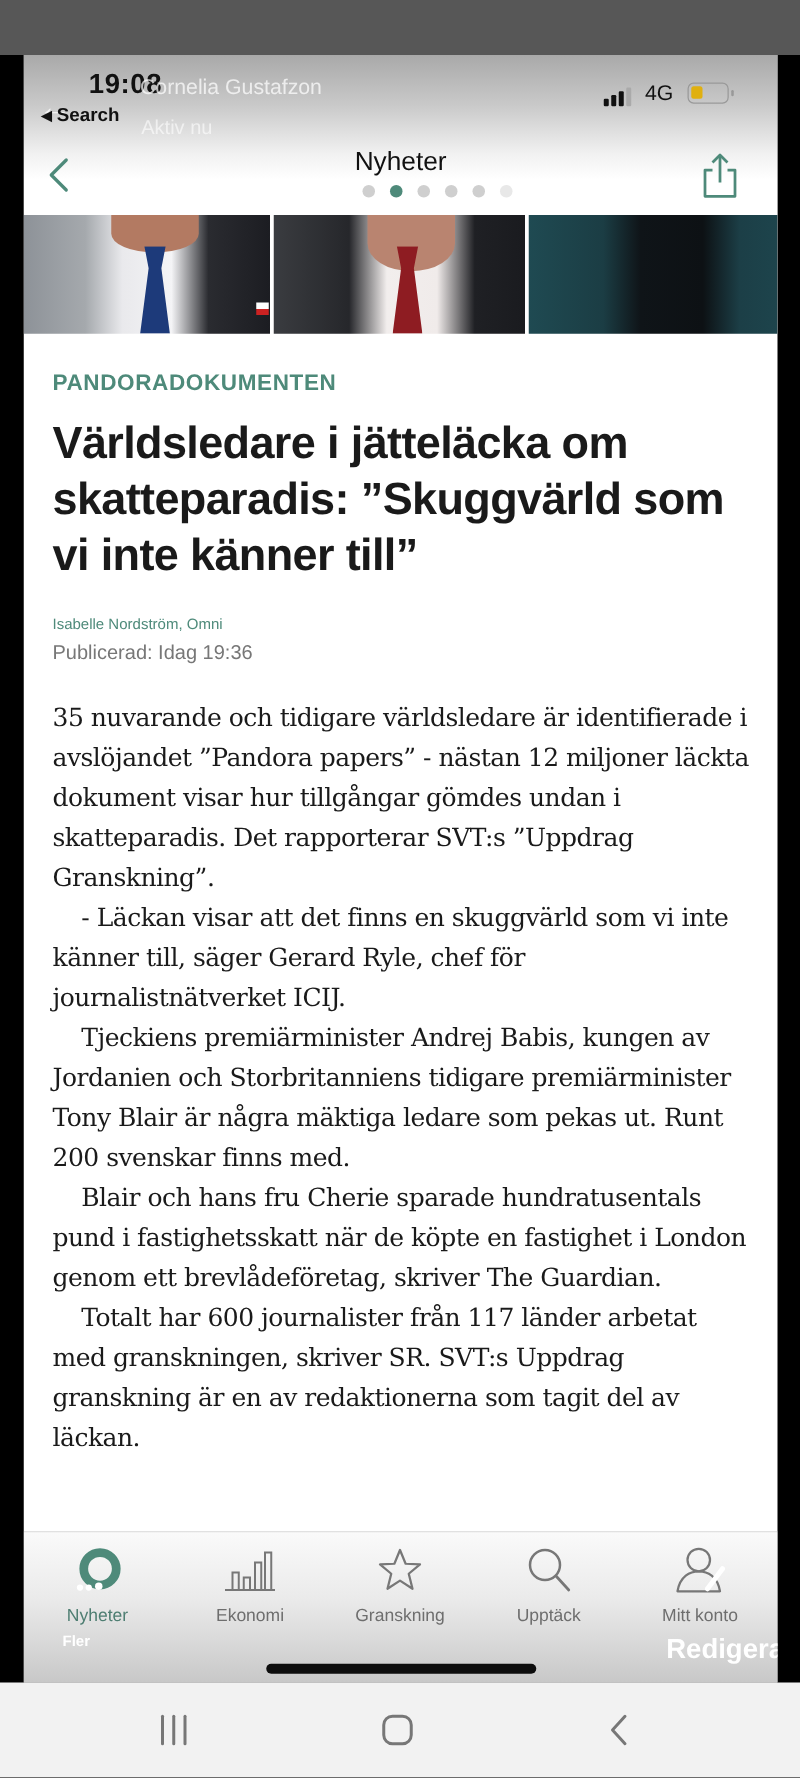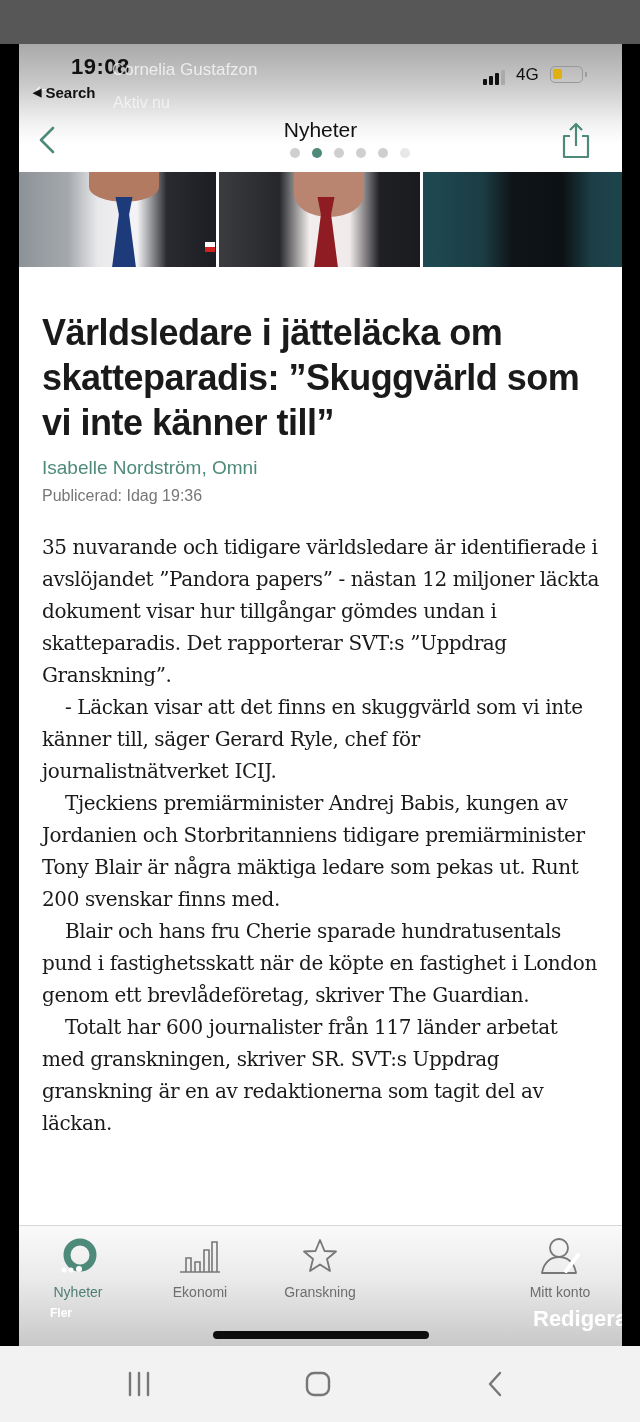--- a/index.html
+++ b/index.html
@@ -48,21 +48,21 @@
   .p2 .tie { left: 90px; background: #8e1c22; }
   .neck { position: absolute; top: 0; width: 70px; height: 30px; border-radius: 0 0 50% 50%; }
   .p1 .neck { left: 70px; background: #b37a62; }
   .p2 .neck { left: 75px; background: #b98470; height: 45px; }
   .pin { position: absolute; left: 186px; top: 70px; width: 10px; height: 10px; background: linear-gradient(#fff 50%, #c22 50%); }
 
   
   .article { position: absolute; left: 23px; top: 252px; width: 560px; }
   .kicker { font-size: 18px; font-weight: bold; color: #4e8a7a; letter-spacing: 0.5px; }
   .headline { margin-top: 14px; font-size: 36px; line-height: 45px; font-weight: bold; color: #1a1a1a; letter-spacing: -0.5px; }
-  .byline { margin-top: 12px; font-size: 19px; color: #4e8a7a; }
+  .byline { margin-top: 26px; font-size: 12px; color: #4e8a7a; }
   .published { margin-top: 8px; font-size: 16px; color: #777; }
   .body { margin-top: 26px; font-family: "DejaVu Serif", "Liberation Serif", serif; font-size: 20px; line-height: 32px; color: #1a1a1a; letter-spacing: -0.4px; }
   .body p { margin: 0; }
   .body p.indent { text-indent: 23px; }
 
   .divider { position: absolute; left: 0; top: 1181px; width: 603px; height: 1px; background: #d8d8d8; }
 
   
   .tabbar { position: absolute; left: 0; top: 1182px; width: 603px; height: 120px;
     background: linear-gradient(to bottom, #fafafa 0%, #eaeaea 45%, #c8c8c8 100%); }
@@ -134,20 +134,21 @@
         <div class="pin"></div>
       </div>
     <div class="photo p2">
         <div class="neck"></div>
         <div class="tie"></div>
       </div>
     <div class="photo p3"></div>
   </div>
 
   <div class="article">
+    <div class="kicker">PANDORADOKUMENTEN</div>
     <div class="headline">Världsledare i jätteläcka om skatteparadis: ”Skuggvärld som vi inte känner till”</div>
     <div class="byline">Isabelle Nordström, Omni</div>
     <div class="published">Publicerad: Idag 19:36</div>
     <div class="body">
       <p>35 nuvarande och tidigare världsledare är identifierade i avslöjandet ”Pandora papers” - nästan 12 miljoner läckta dokument visar hur tillgångar gömdes undan i skatteparadis. Det rapporterar SVT:s ”Uppdrag Granskning”.</p>
       <p class="indent">- Läckan visar att det finns en skuggvärld som vi inte känner till, säger Gerard Ryle, chef för journalistnätverket ICIJ.</p>
       <p class="indent">Tjeckiens premiärminister Andrej Babis, kungen av Jordanien och Storbritanniens tidigare premiärminister Tony Blair är några mäktiga ledare som pekas ut. Runt 200 svenskar finns med.</p>
       <p class="indent">Blair och hans fru Cherie sparade hundratusentals pund i fastighetsskatt när de köpte en fastighet i London genom ett brevlådeföretag, skriver The Guardian.</p>
       <p class="indent">Totalt har 600 journalister från 117 länder arbetat med granskningen, skriver SR. SVT:s Uppdrag granskning är en av redaktionerna som tagit del av läckan.</p>
     </div>
@@ -182,20 +183,29 @@
       <div class="lbl">Ekonomi</div>
     </div>
     <div class="tab" style="left:246px">
       <div class="ico">
         <svg width="40" height="40" viewBox="0 0 40 40">
           <polygon points="20,4 24.5,15 36,15.5 27,23 30,35 20,28.5 10,35 13,23 4,15.5 15.5,15" fill="none" stroke="#777" stroke-width="1.8" stroke-linejoin="round"></polygon>
         </svg>
       </div>
       <div class="lbl">Granskning</div>
     </div>
+    <div class="tab" style="left:365px">
+      <div class="ico">
+        <svg width="40" height="40" viewBox="0 0 40 40">
+          <circle cx="17" cy="16" r="12" fill="none" stroke="#777" stroke-width="2"></circle>
+          <line x1="26" y1="25" x2="36" y2="36" stroke="#777" stroke-width="2.2" stroke-linecap="round"></line>
+        </svg>
+      </div>
+      <div class="lbl">Upptäck</div>
+    </div>
     <div class="tab" style="left:486px">
       <div class="ico">
         <svg width="44" height="42" viewBox="0 0 44 42">
           <circle cx="21" cy="13" r="9" fill="none" stroke="#777" stroke-width="1.8"></circle>
           <path d="M4 38 C6 26 14 22 21 22 C28 22 36 26 38 38 Z" fill="none" stroke="#777" stroke-width="1.8" stroke-linejoin="round"></path>
           <line x1="40" y1="20" x2="28" y2="36" stroke="#fff" stroke-width="4" stroke-linecap="round"></line>
         </svg>
       </div>
       <div class="lbl">Mitt konto</div>
     </div>

